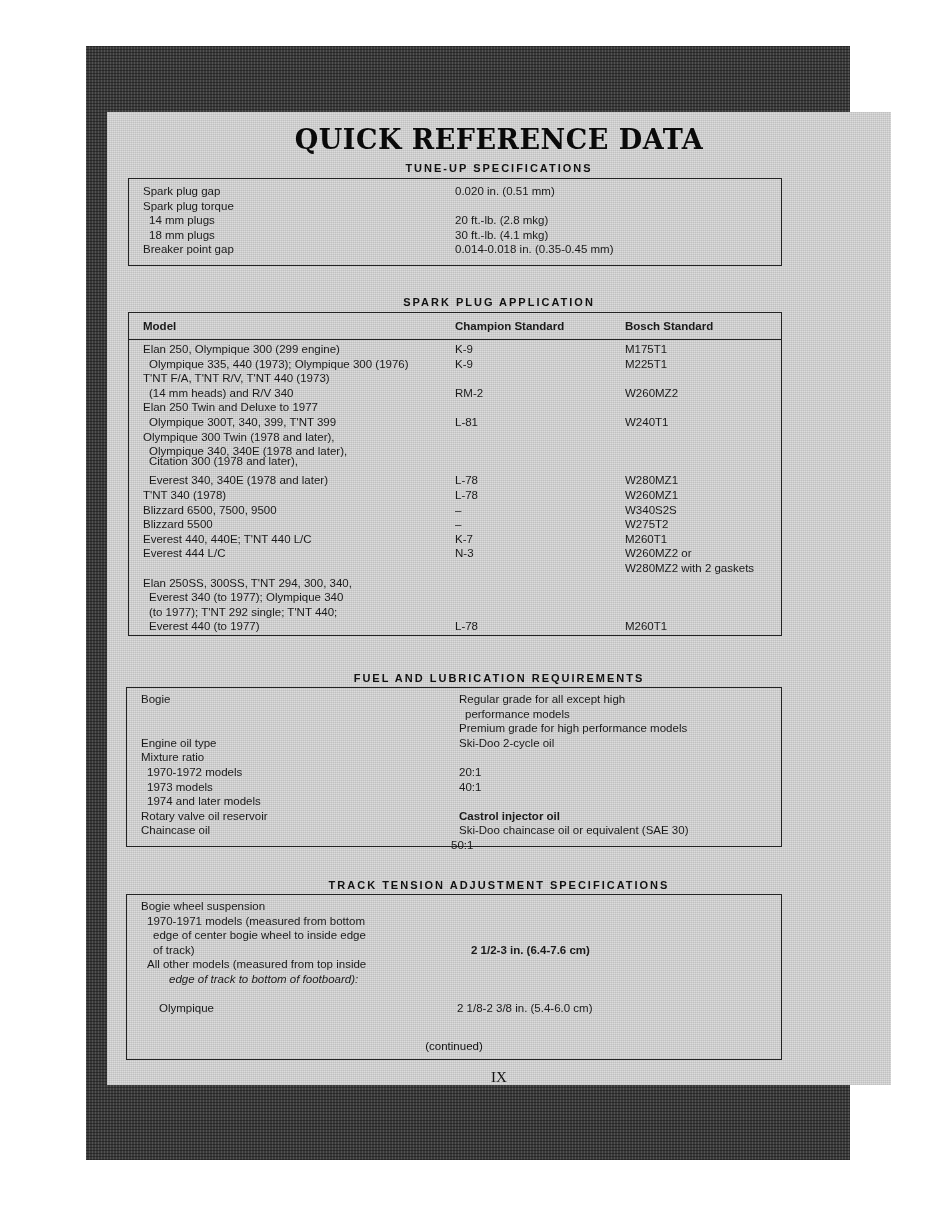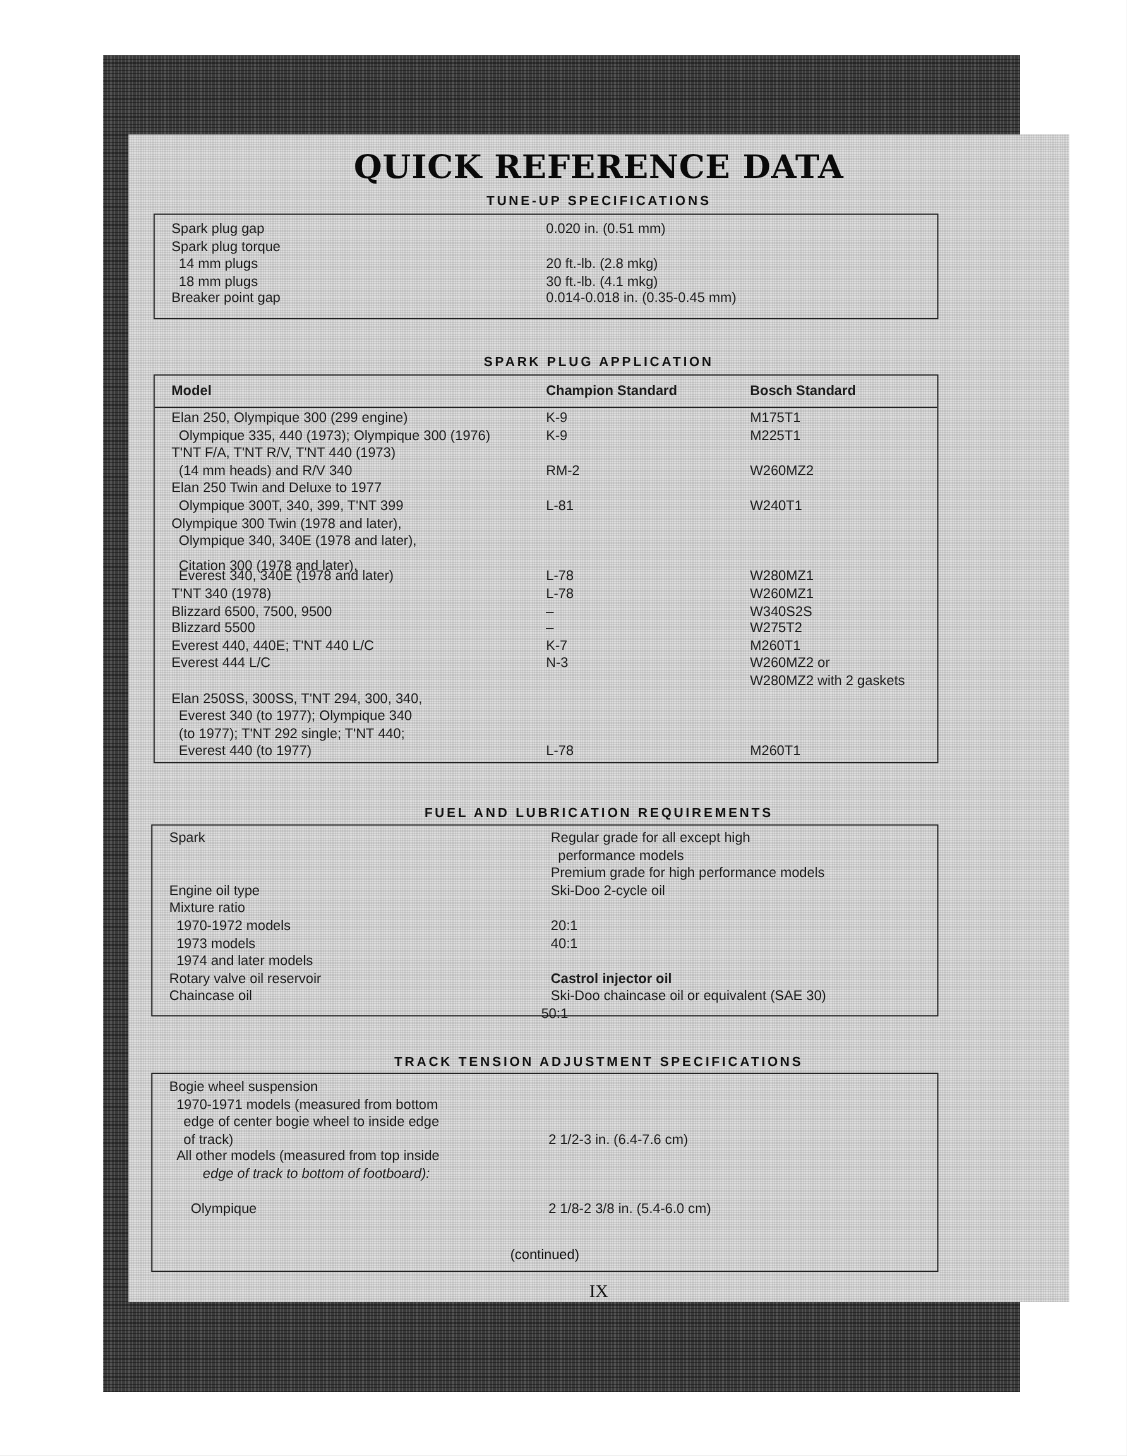--- a/index.html
+++ b/index.html
@@ -113,21 +113,21 @@
       <div class="row" style="top: 116.6px; left: 0px; right: 0px; height: 15px;">
         <span class="c1">Olympique 300 Twin (1978 and later),</span>
         <span class="c2"></span>
         <span class="c3"></span>
       </div>
       <div class="row" style="top: 131.2px; left: 0px; right: 0px; height: 15px;">
         <span class="c1" style="margin-left: 6px;">Olympique 340, 340E (1978 and later),</span>
         <span class="c2"></span>
         <span class="c3"></span>
       </div>
-      <div class="row" style="top: 152px; left: 0px; right: 0px; height: 15px;">
+      <div class="row" style="top: 141px; left: 0px; right: 0px; height: 15px;">
         <span class="c1" style="margin-left: 6px;">Citation 300 (1978 and later),</span>
         <span class="c2"></span>
         <span class="c3"></span>
       </div>
       <div class="row" style="top: 160.4px; left: 0px; right: 0px; height: 15px;">
         <span class="c1" style="margin-left: 6px;">Everest 340, 340E (1978 and later)</span>
         <span class="c2">L-78</span>
         <span class="c3">W280MZ1</span>
       </div>
       <div class="row" style="top: 175px; left: 0px; right: 0px; height: 15px;">
@@ -178,21 +178,21 @@
       <div class="row" style="top: 306.4px; left: 0px; right: 0px; height: 15px;">
         <span class="c1" style="margin-left: 6px;">Everest 440 (to 1977)</span>
         <span class="c2">L-78</span>
         <span class="c3">M260T1</span>
       </div>
     </div>
 
   <div class="sec-head" style="top:560px">FUEL AND LUBRICATION REQUIREMENTS</div>
   <div class="box" style="left:19px; top:575px; width:656px; height:160px" id="fuelBox">
       <div class="row" style="top: 4px; left: 0px; right: 0px; height: 15px;">
-        <span class="c1">Spark</span>
+        <span class="c1">Bogie</span>
         <span class="c2" style="left: 332px;">Regular grade for all except high</span>
       </div>
       <div class="row" style="top: 18.6px; left: 0px; right: 0px; height: 15px;">
         <span class="c1"></span>
         <span class="c2" style="margin-left: 6px; left: 332px;">performance models</span>
       </div>
       <div class="row" style="top: 33.2px; left: 0px; right: 0px; height: 15px;">
         <span class="c1"></span>
         <span class="c2" style="left: 332px;">Premium grade for high performance models</span>
       </div>
@@ -236,21 +236,21 @@
       <div class="row" style="top: 18.6px; left: 0px; right: 0px; height: 15px;">
         <span class="c1" style="margin-left: 6px;">1970-1971 models (measured from bottom</span>
         <span class="c2" style="left: 330px;"></span>
       </div>
       <div class="row" style="top: 33.2px; left: 0px; right: 0px; height: 15px;">
         <span class="c1" style="margin-left: 12px;">edge of center bogie wheel to inside edge</span>
         <span class="c2" style="left: 330px;"></span>
       </div>
       <div class="row" style="top: 47.8px; left: 0px; right: 0px; height: 15px;">
         <span class="c1" style="margin-left: 12px;">of track)</span>
-        <span class="c2" style="left: 330px;">2 1/2-3 in. (6.4-7.6 cm)</span>
+        <span class="c2" style="left: 344px; font-weight: bold;">2 1/2-3 in. (6.4-7.6 cm)</span>
       </div>
       <div class="row" style="top: 62.4px; left: 0px; right: 0px; height: 15px;">
         <span class="c1" style="margin-left: 6px;">All other models (measured from top inside</span>
         <span class="c2" style="left: 330px;"></span>
       </div>
       <div class="row" style="top: 77px; left: 0px; right: 0px; height: 15px;">
         <span class="c1" style="margin-left: 28px; font-style: italic;">edge of track to bottom of footboard):</span>
         <span class="c2" style="left: 330px;"></span>
       </div>
       <div class="row" style="top: 106.2px; left: 0px; right: 0px; height: 15px;">

